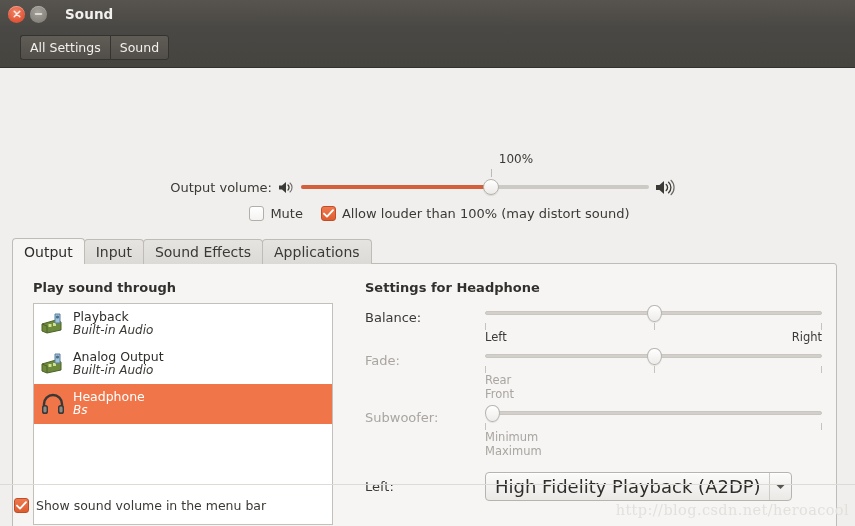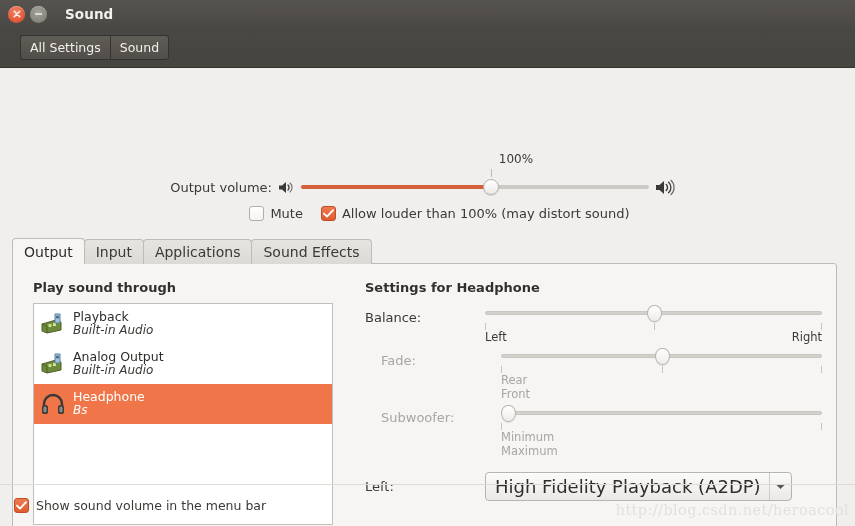--- a/index.html
+++ b/index.html
@@ -191,21 +191,21 @@
   .dev-sub  { font-size: 12px; font-style: italic; color: #3b3935; }
   .devrow.selected .dev-name, .devrow.selected .dev-sub { color: #ffffff; }
 
   
   .col-right { position: absolute; left: 352px; top: 16px; right: 14px; }
   .sl-row { display: flex; align-items: flex-start; margin-bottom: 2px; }
   .sl-label {
     width: 120px; font-size: 13px; color: #3b3935;
     padding-top: 7px;
   }
-  .sl-label.disabled { color: #a9a5a0; margin-left: 16px; }
+  .sl-label.disabled { color: #a9a5a0; }
   .sl-body { flex: 1; position: relative; }
   .sl-track-wrap { position: relative; height: 20px; }
   .sl-track {
     position: absolute; left: 0; right: 0; top: 50%;
     height: 4px; margin-top: -2px;
     background: #d3d0cc; border-radius: 2px;
     border: 1px solid #cac7c2;
   }
   .sl-handle {
     position: absolute; top: 50%;
@@ -344,22 +344,22 @@
         </svg>
       </span>
       <span>Allow louder than 100% (may distort sound)</span>
     </div>
   </div>
 
   <div class="tabs-area">
     <div class="tabstrip">
       <div class="tab active">Output</div>
       <div class="tab">Input</div>
+      <div class="tab">Sound Effects</div>
       <div class="tab">Applications</div>
-      <div class="tab">Sound Effects</div>
     </div>
 
     <div class="tabpanel">
 
       <div class="col-left">
         <div class="sect-title">Play sound through</div>
         <div class="devlist">
 
           <div class="devrow">
             <span class="dev-ico">

